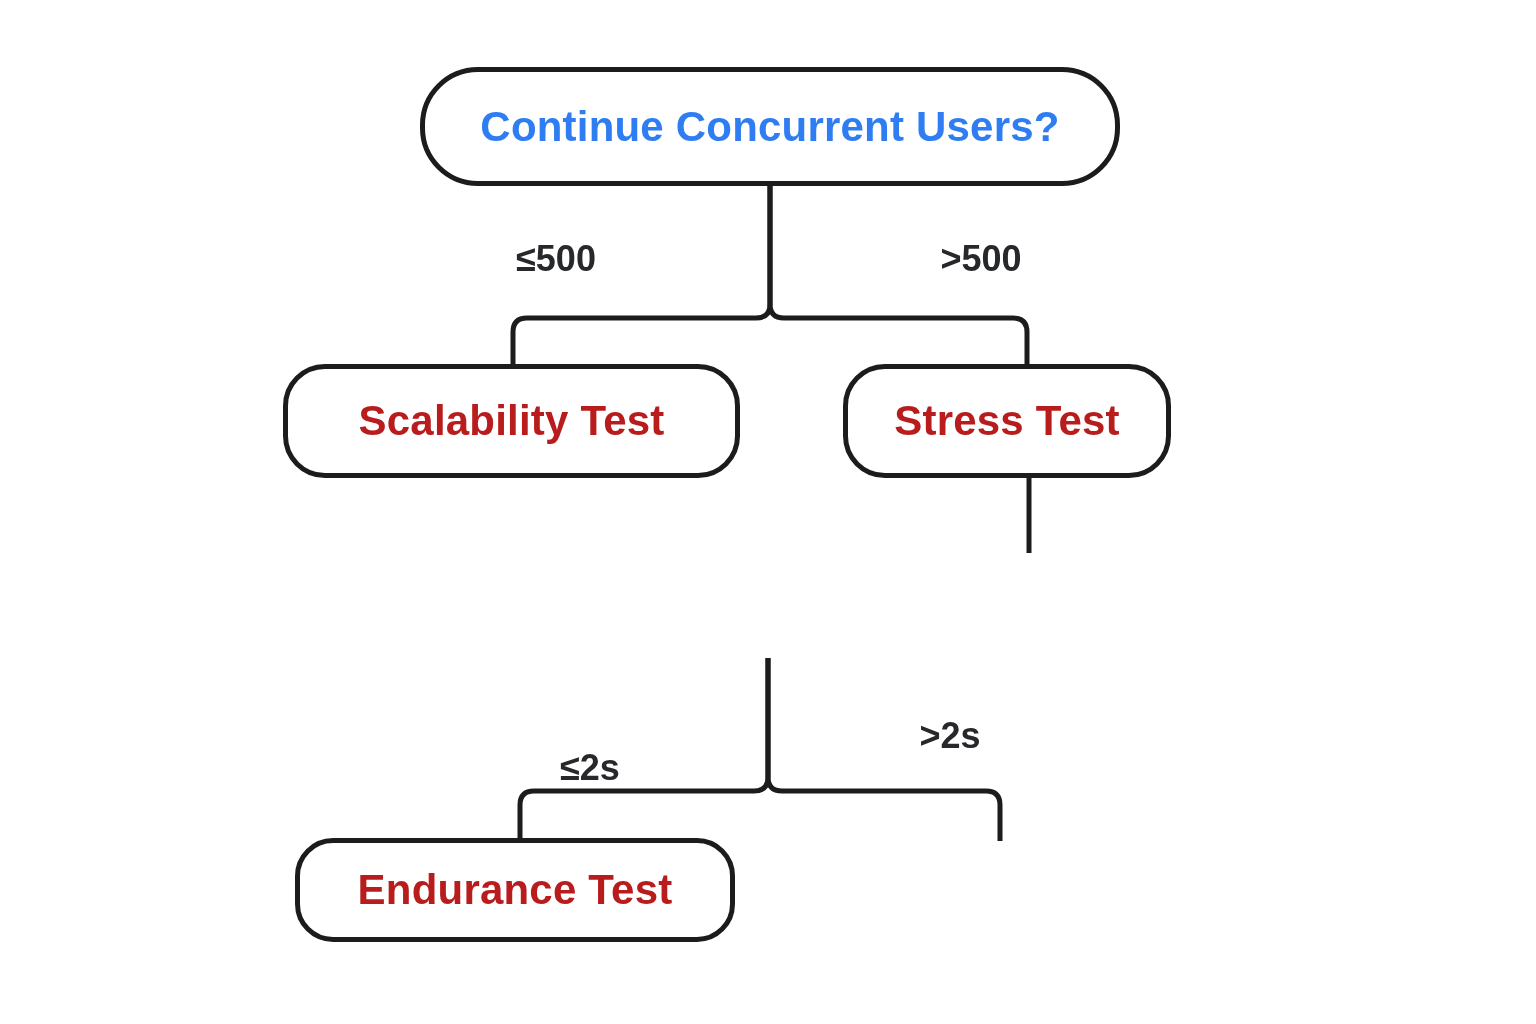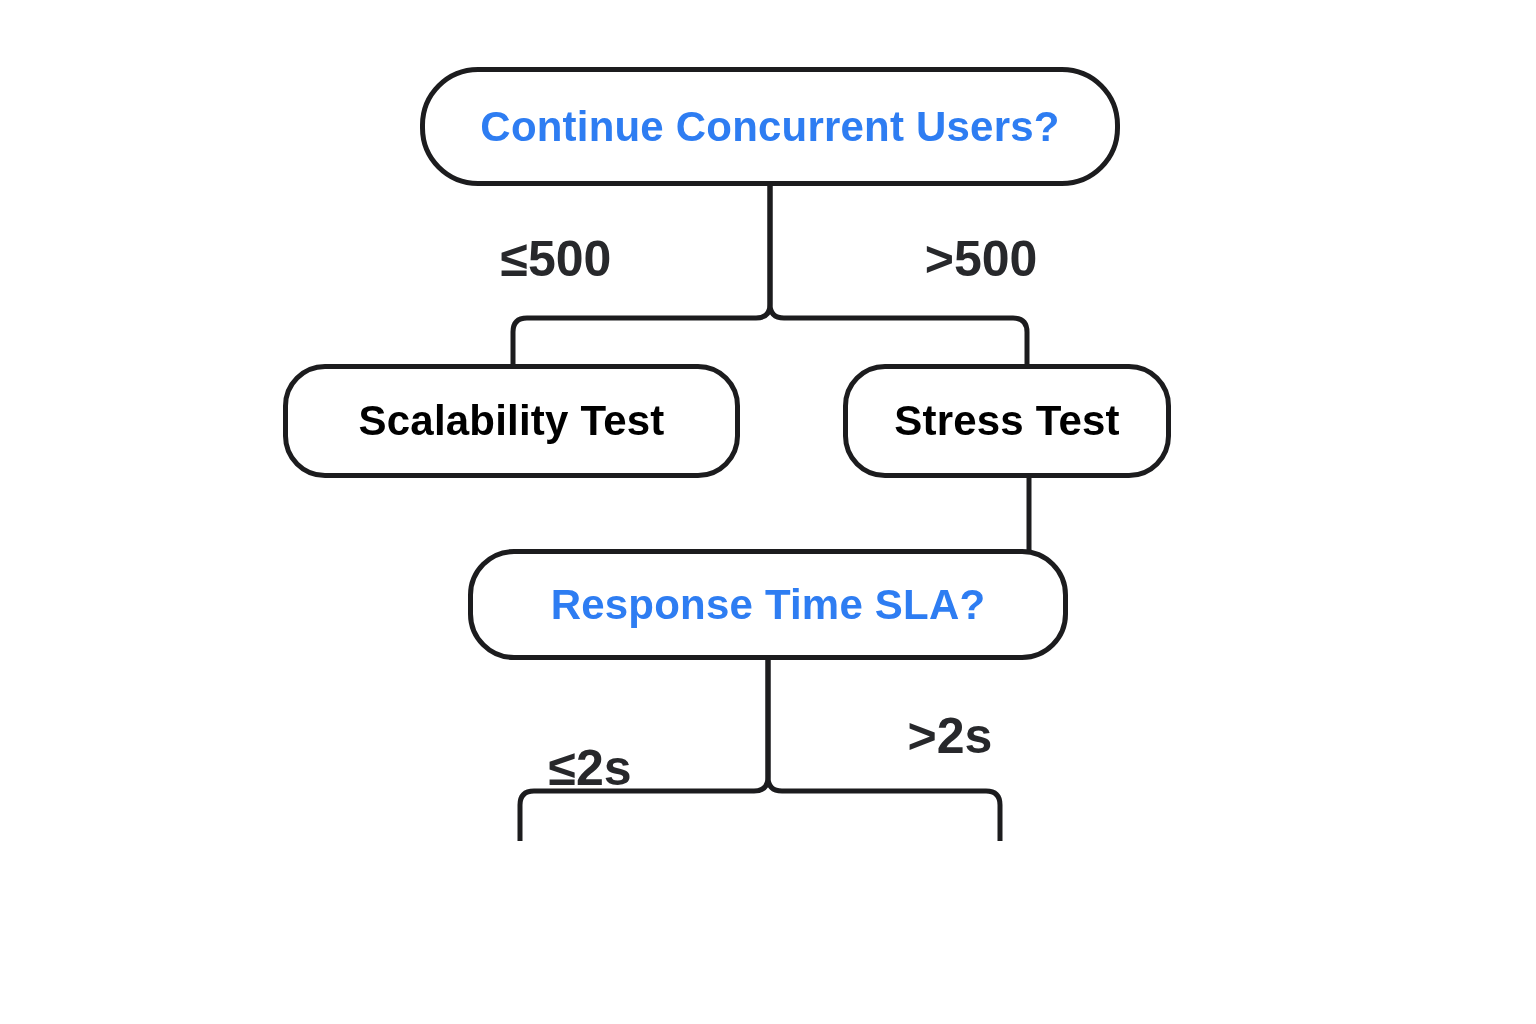--- a/index.html
+++ b/index.html
@@ -31,29 +31,29 @@
     position: absolute;
     box-sizing: border-box;
     background: #ffffff;
     border: 5px solid #1c1c1e;
     display: flex;
     align-items: center;
     justify-content: center;
     font-weight: 700;
     font-size: 42px;
     letter-spacing: 0.2px;
-    color: #000000;
+    color: #b91c1c;
     white-space: nowrap;
   }
   .node.question { color: #2e7df2; }
   .edge-label {
     position: absolute;
     transform: translate(-50%, -50%);
     font-weight: 700;
-    font-size: 50px;
+    font-size: 36px;
     color: #27282b;
     white-space: nowrap;
   }
 </style>
 </head>
 <body>
 
 <div class="canvas">
 
   <svg class="edges-svg" viewBox="0 0 1536 1024">
@@ -63,22 +63,22 @@
     <path d="M 768 658 L 768 777 Q 768 791 754 791 L 534 791 Q 520 791 520 805 L 520 841"></path>
     <path d="M 768 658 L 768 777 Q 768 791 782 791 L 986 791 Q 1000 791 1000 805 L 1000 841"></path>
   </svg>
 
   <div class="node question" style="left:420px; top:67px; width:700px; height:119px; border-radius:58px;">Continue Concurrent Users?</div>
 
   <div class="node" style="left:283px; top:364px; width:457px; height:114px; border-radius:42px;">Scalability Test</div>
 
   <div class="node" style="left:843px; top:364px; width:328px; height:114px; border-radius:42px;">Stress Test</div>
 
-  <div class="node question" style="left:468px; top:549px; width:600px; height:111px; border-radius:46px;">Response Time SLA?</div>
 
+  <div class="node" style="left:295px; top:838px; width:440px; height:104px; border-radius:38px;">Endurance Test</div>
 
 
   <div class="edge-label" style="left:556px; top:259px;">≤500</div>
 
   <div class="edge-label" style="left:981px; top:259px;">&gt;500</div>
 
   <div class="edge-label" style="left:590px; top:736px;margin-top:32px;">≤2s</div>
 
   <div class="edge-label" style="left:950px; top:736px;">&gt;2s</div>
 

